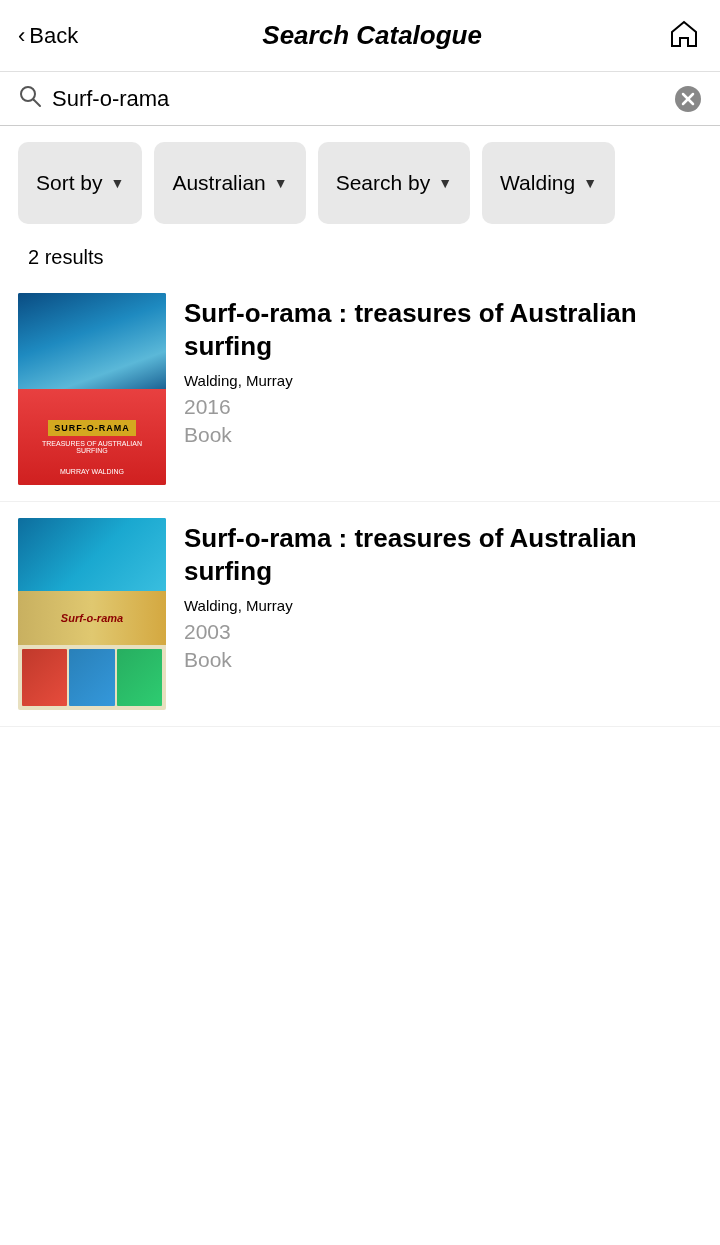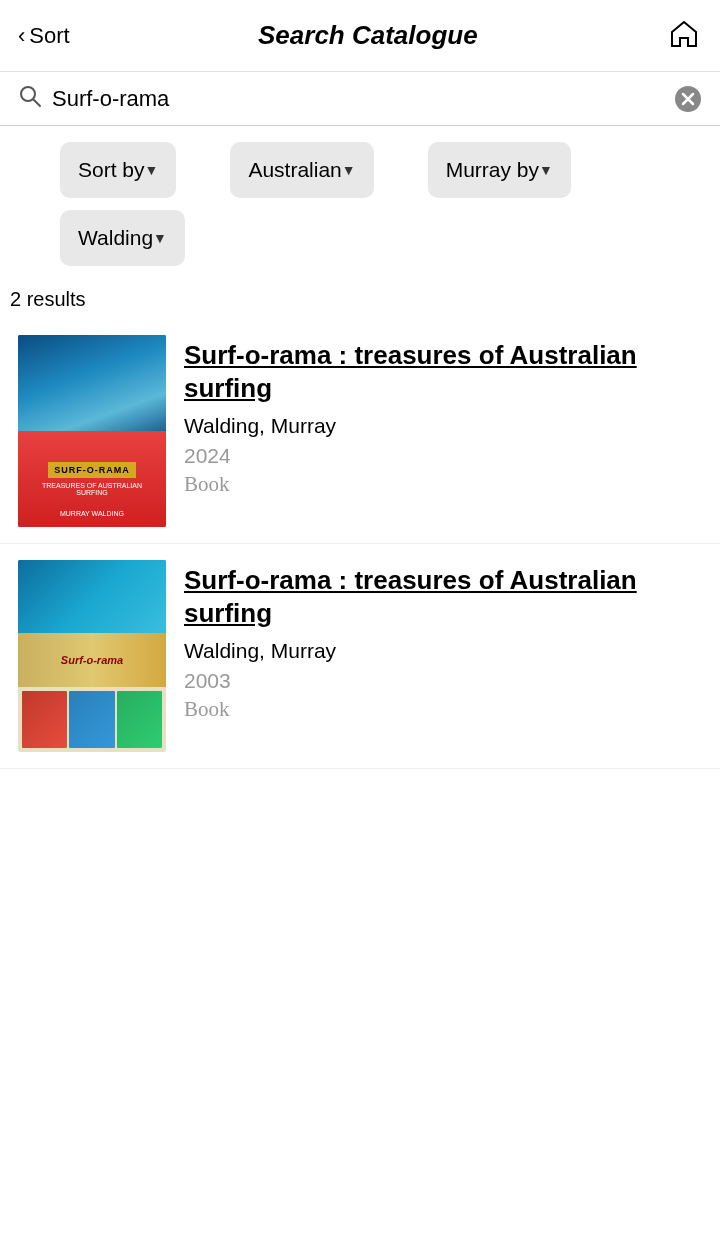--- a/index.html
+++ b/index.html
@@ -77,38 +77,38 @@
     
     .filter-row {
       display: flex;
       flex-wrap: wrap;
       gap: 12px;
       padding: 16px 18px 10px 18px;
     }
     .filter-btn {
       display: flex;
       align-items: center;
+      gap: 8px;
       background: #e8e8e8;
       border: none;
       border-radius: 10px;
-      padding: 16px 18px;
+      padding: 29px 18px;
       font-size: 21px;
       font-weight: 400;
       color: #000;
       cursor: pointer;
-      margin-left: 42px;
     }
     .filter-btn .arrow {
       font-size: 14px;
       color: #333;
     }
 
     
     .results-count {
-      padding: 12px 18px 8px 10px;
+      padding: 12px 18px 8px 28px;
       font-size: 20px;
       color: #000;
     }
 
     
     .result-item {
       display: flex;
       align-items: flex-start;
       gap: 18px;
       padding: 16px 18px;
@@ -222,45 +222,43 @@
     .result-info {
       flex: 1;
       padding-top: 4px;
     }
     .result-title {
       font-size: 26px;
       font-weight: 700;
       color: #000;
       line-height: 1.25;
       margin-bottom: 10px;
-      text-decoration: underline;
     }
     .result-author {
-      font-size: 21px;
+      font-size: 15px;
       color: #000;
       margin-bottom: 6px;
     }
     .result-year {
       font-size: 21px;
       color: #999;
       margin-bottom: 4px;
     }
     .result-type {
       font-size: 21px;
       color: #999;
-      font-family: Liberation Serif, serif;
     }
   </style>
 </head>
 <body>
 
 <header class="header">
   <a class="header-back">
     <span class="chevron">‹</span>
-    <span>Sort</span>
+    <span>Back</span>
   </a>
   <span class="header-title">Search Catalogue</span>
   <div class="header-home">
     <svg width="36" height="36" viewBox="0 0 36 36" fill="none" xmlns="http://www.w3.org/2000/svg">
       <path d="M6 16L18 6L30 16V30H22V22H14V30H6V16Z" stroke="#000" stroke-width="2" fill="none"></path>
     </svg>
   </div>
 </header>
 
 <div class="search-bar-container">
@@ -283,21 +281,21 @@
 <div class="filter-row">
   <button class="filter-btn">
     <span>Sort by</span>
     <span class="arrow">▼</span>
   </button>
   <button class="filter-btn">
     <span>Australian</span>
     <span class="arrow">▼</span>
   </button>
   <button class="filter-btn">
-    <span>Murray by</span>
+    <span>Search by</span>
     <span class="arrow">▼</span>
   </button>
   <button class="filter-btn">
     <span>Walding</span>
     <span class="arrow">▼</span>
   </button>
 </div>
 
 <div class="results-count">2 results</div>
 
@@ -306,21 +304,21 @@
     <div class="cover-1-wave"></div>
     <div class="cover-1-bottom">
       <div class="cover-1-title">SURF-O-RAMA</div>
       <div class="cover-1-subtitle">TREASURES OF AUSTRALIAN SURFING</div>
       <div class="cover-1-author">MURRAY WALDING</div>
     </div>
   </div>
   <div class="result-info">
     <div class="result-title">Surf-o-rama : treasures of Australian surfing</div>
     <div class="result-author">Walding, Murray</div>
-    <div class="result-year">2024</div>
+    <div class="result-year">2016</div>
     <div class="result-type">Book</div>
   </div>
 </div>
 
 <div class="result-item">
   <div class="result-cover cover-2">
     <div class="cover-2-top"></div>
     <div class="cover-2-middle">
       <span class="cover-2-script">Surf-o-rama</span>
     </div>

